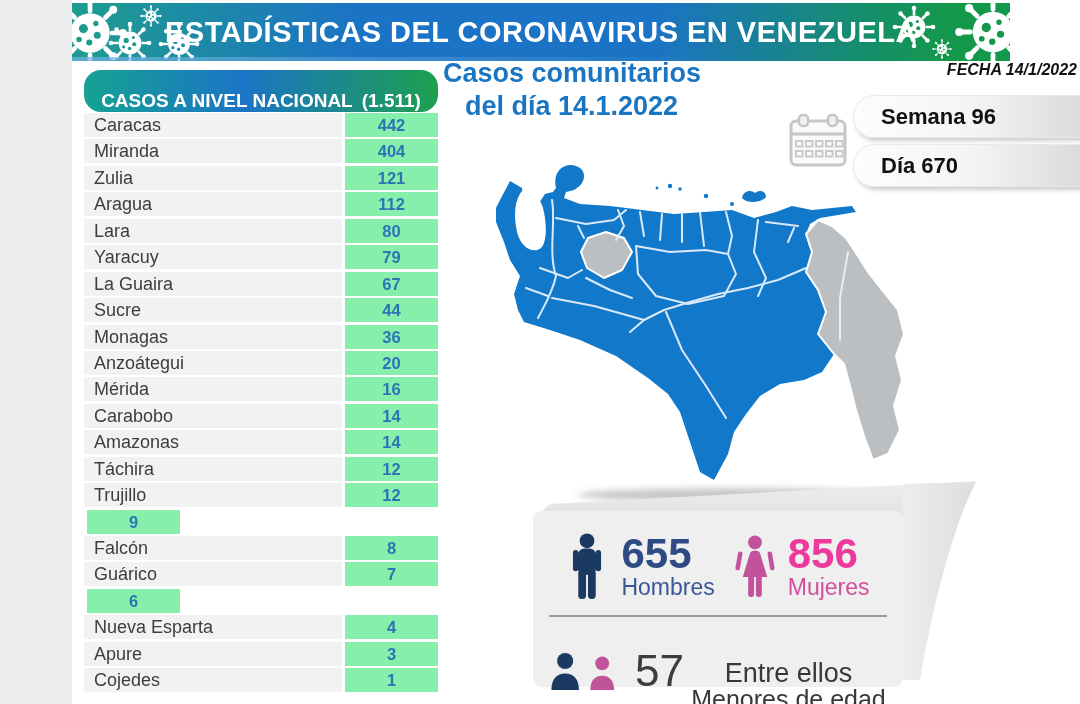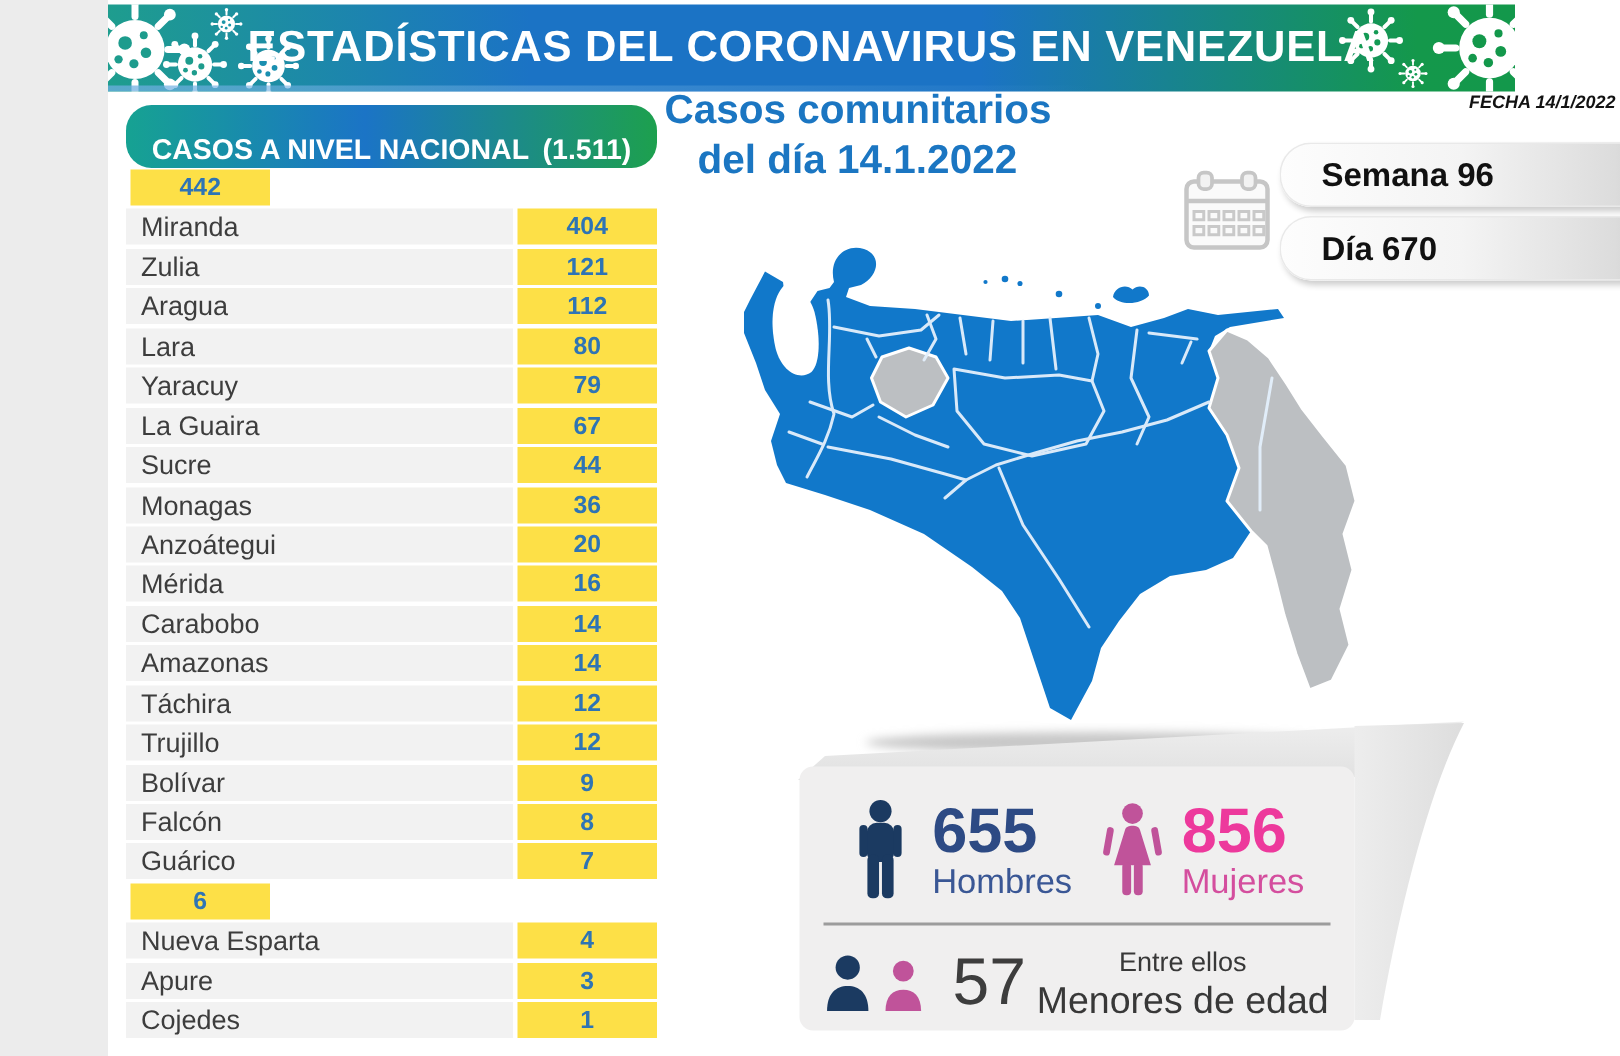--- a/index.html
+++ b/index.html
@@ -20,31 +20,31 @@
   .virus{position:absolute;color:#ffffff;}
 
   
   .panel-header{position:absolute;left:12px;top:70px;width:354px;height:42px;border-radius:17px;
     background:linear-gradient(90deg,#16a292 0%,#1b74c6 45%,#1da04e 100%);
     color:#fff;font-weight:bold;font-size:19px;display:flex;align-items:flex-end;justify-content:center;gap:9px;white-space:nowrap;}
   .states-table{position:absolute;left:12px;top:113px;width:354px;}
   .state-row{display:flex;height:24px;margin-bottom:2.45px;}
   .state-name{width:258px;background:#f2f2f2;color:#3d3d3d;font-size:18px;line-height:24px;
     padding-left:10px;box-sizing:border-box;white-space:nowrap;}
-  .state-cases{width:93px;margin-left:3px;background:#fde047;color:#2e74b5;font-weight:bold;
+  .state-cases{width:93px;margin-left:3px;background:#86efac;color:#2e74b5;font-weight:bold;
     font-size:16.5px;line-height:24px;text-align:center;}
 
   
   .community-title{position:absolute;left:371px;top:57px;color:#1b76c2;font-weight:bold;
     font-size:27px;line-height:33px;white-space:nowrap;}
   .community-line2{padding-left:22px;}
 
   
   .fecha{position:absolute;right:16px;top:61px;color:#121212;font-weight:bold;font-style:italic;
-    font-size:12px;white-space:nowrap;}
+    font-size:16px;white-space:nowrap;}
   .calendar{position:absolute;left:716px;top:112px;width:60px;height:56px;}
   .badge{position:absolute;left:781px;right:-3px;height:43px;border-radius:21px 10px 10px 21px;
     background:linear-gradient(90deg,#fdfdfd 0%,#f4f4f4 50%,#dcdcdc 92%,#d2d2d2 100%);
     box-shadow:inset 0 0 0 1px #e9e9e9, 2px 3px 4px rgba(0,0,0,.20);
     display:flex;align-items:center;padding-left:28px;box-sizing:border-box;
     font-size:22px;font-weight:bold;color:#111;white-space:nowrap;}
   .badge.semana{top:95px}
   .badge.dia{top:144px}
 
   
@@ -60,21 +60,21 @@
   .stats-top{display:flex;align-items:center;justify-content:center;gap:20px;height:94px;padding-top:8px;}
   .stat-group{display:flex;align-items:center;gap:13px;}
   .stat-num{font-size:42px;font-weight:bold;line-height:42px;}
   .stat-label{font-size:23px;line-height:25px;}
   .men .stat-num{color:#2d4a84}.men .stat-label{color:#3a5795}
   .women .stat-num{color:#ed399c}.women .stat-label{color:#d44e9e}
   .divider{border-top:2px solid #9c9c9c;margin:2px 16px 0 16px;}
   .stats-bottom{display:flex;align-items:center;padding:12px 10px 0 16px;}
   .minors-num{font-size:44px;font-weight:normal;color:#3d3d3d;margin-left:10px;line-height:44px;}
   .minors-text{flex:1;text-align:center;color:#383838;}
-  .minors-line1{font-size:18px;line-height:24px;}
+  .minors-line1{font-size:27px;line-height:24px;margin-top:32px;}
   .minors-line2{font-size:25px;line-height:28px;}
 </style>
 </head>
 <body>
 
 <svg width="0" height="0" style="position:absolute">
   <defs>
     <symbol id="virus" viewBox="-26 -26 52 52">
       <g stroke="currentColor" stroke-width="3.2" stroke-linecap="round">
         <line x1="15" y1="0" x2="20.5" y2="0"></line>
@@ -134,20 +134,21 @@
       </svg>
     <div class="banner-title">ESTADÍSTICAS DEL CORONAVIRUS EN VENEZUELA</div>
   </div>
 
   <div class="panel-header">
     <span>CASOS A NIVEL NACIONAL</span>
     <span>(1.511)</span>
   </div>
   <div class="states-table">
       <div class="state-row">
+        <div class="state-name">Caracas</div>
         <div class="state-cases">442</div>
       </div>
       <div class="state-row">
         <div class="state-name">Miranda</div>
         <div class="state-cases">404</div>
       </div>
       <div class="state-row">
         <div class="state-name">Zulia</div>
         <div class="state-cases">121</div>
       </div>
@@ -193,21 +194,20 @@
       </div>
       <div class="state-row">
         <div class="state-name">Táchira</div>
         <div class="state-cases">12</div>
       </div>
       <div class="state-row">
         <div class="state-name">Trujillo</div>
         <div class="state-cases">12</div>
       </div>
       <div class="state-row">
-        <div class="state-name">Bolívar</div>
         <div class="state-cases">9</div>
       </div>
       <div class="state-row">
         <div class="state-name">Falcón</div>
         <div class="state-cases">8</div>
       </div>
       <div class="state-row">
         <div class="state-name">Guárico</div>
         <div class="state-cases">7</div>
       </div>

